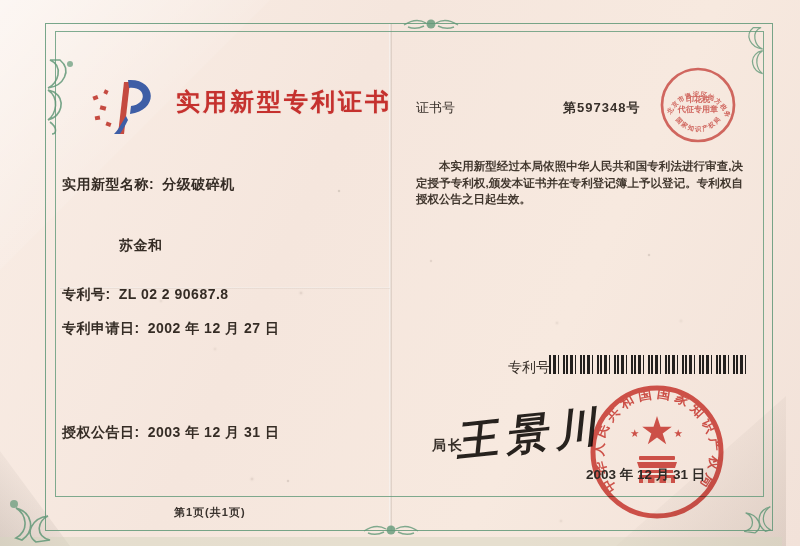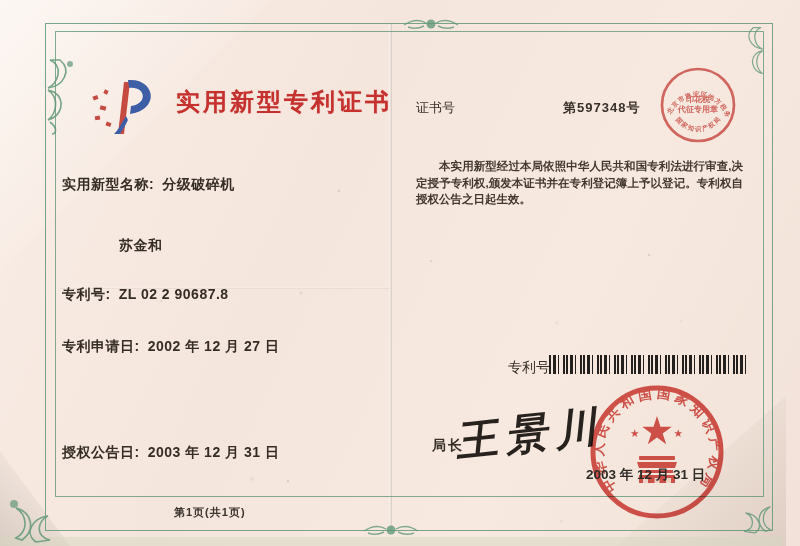--- a/index.html
+++ b/index.html
@@ -116,24 +116,24 @@
   <div class="abs certno-label">证书号</div>
   <div class="abs certno-value">第597348号</div>
 
   <div class="abs field" style="left:62px;top:176px;">
     <span class="f-label">实用新型名称:</span><span>分级破碎机</span>
   </div>
   <div class="abs field" style="left:119px;top:237px;">苏金和</div>
   <div class="abs field" style="left:62px;top:269px;margin-top:17px;">
     <span class="f-label">专利号:</span><span>ZL 02 2 90687.8</span>
   </div>
-  <div class="abs field" style="left:62px;top:338px;">
+  <div class="abs field" style="left:62px;top:320px;">
     <span class="f-label">专利申请日:</span><span>2002 年 12 月 27 日</span>
   </div>
-  <div class="abs field" style="left:62px;top:424px;margin-top:20px;">
+  <div class="abs field" style="left:62px;top:424px;">
     <span class="f-label">授权公告日:</span><span>2003 年 12 月 31 日</span>
   </div>
 
   <div class="abs paras">
     <p class="para">本实用新型经过本局依照中华人民共和国专利法进行审查,决定授予专利权,颁发本证书并在专利登记簿上予以登记。专利权自授权公告之日起生效。</p>
   </div>
 
   <div class="abs pno-label">专利号</div>
   <div class="abs barcode"></div>
 

